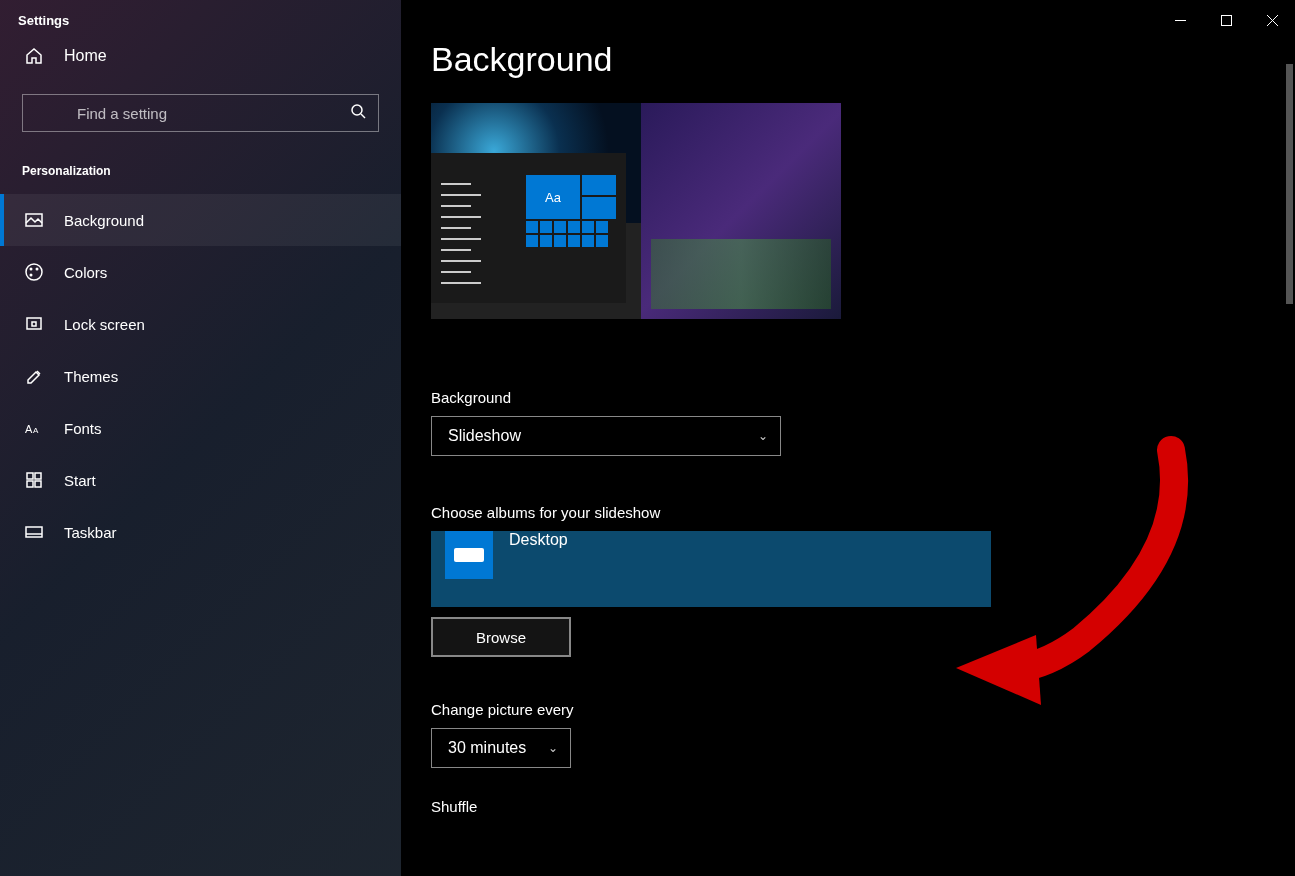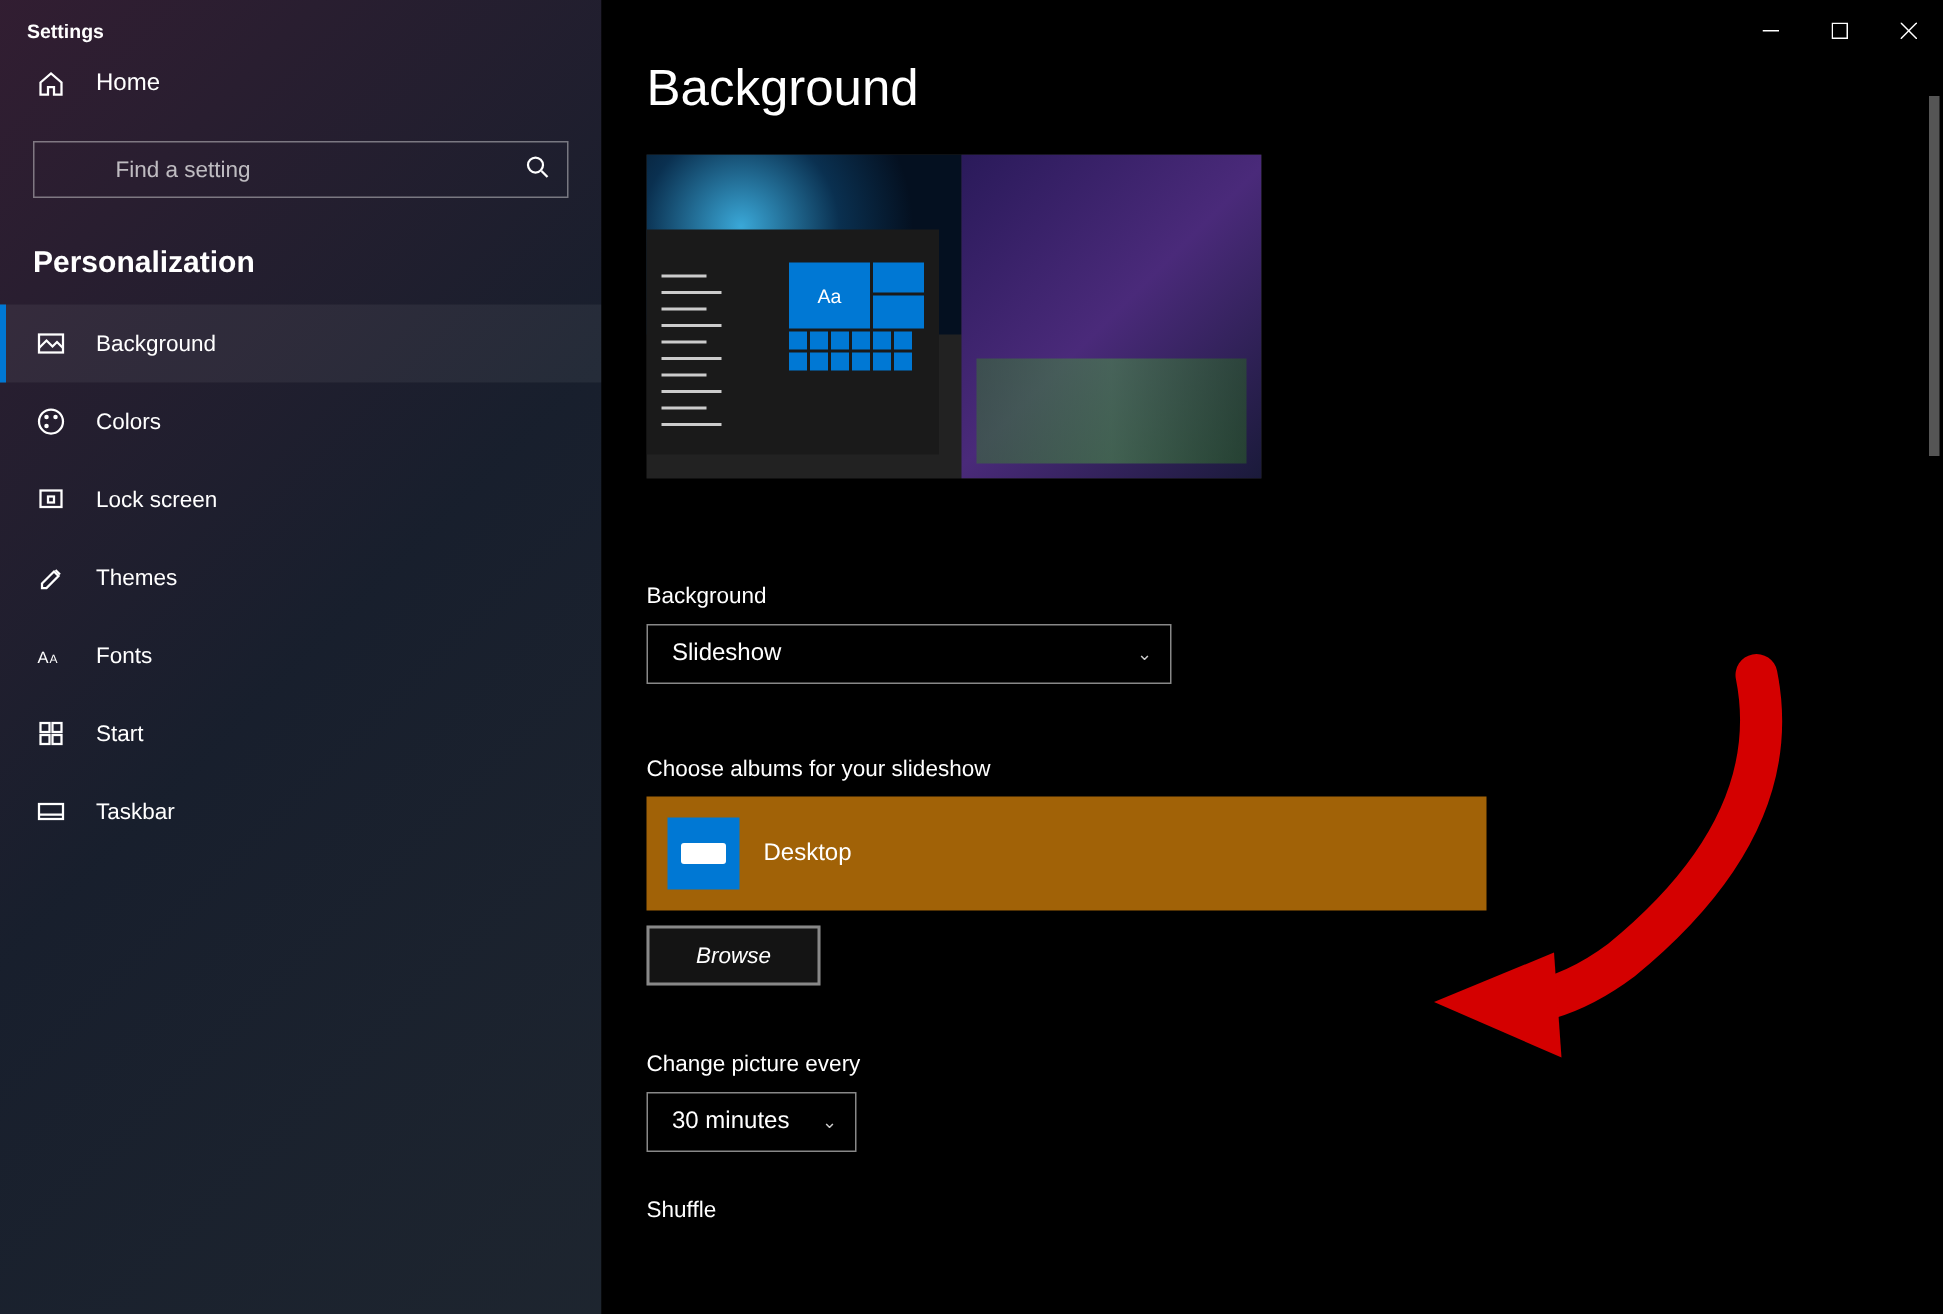--- a/index.html
+++ b/index.html
@@ -15,21 +15,21 @@
 
 .sidebar { width: 401px; background: linear-gradient(135deg, rgba(120,40,120,0.25), rgba(20,40,80,0.35), rgba(40,70,110,0.25)); background-color: #1a1a1a; padding-top: 34px; }
 
 .home-row { display: flex; align-items: center; gap: 20px; padding: 12px 24px; font-size: 16px; cursor: pointer; }
 .home-row .icon { width: 20px; height: 20px; }
 
 .search-box { margin: 16px 22px 22px 22px; border: 1px solid rgba(255,255,255,0.4); height: 38px; display: flex; align-items: center; padding: 0 12px; }
 .search-box input { flex: 1; background: transparent; border: none; outline: none; color: #fff; font-size: 15px; margin-left: 42px; }
 .search-box input::placeholder { color: rgba(255,255,255,0.7); }
 
-.section-header { padding: 10px 22px 16px 22px; font-size: 20px; font-weight: 600; }
+.section-header { padding: 10px 22px 16px 22px; font-size: 12px; font-weight: 600; }
 
 .nav-item { display: flex; align-items: center; gap: 20px; padding: 16px 22px 16px 24px; font-size: 15px; cursor: pointer; position: relative; }
 .nav-item .icon { width: 20px; height: 20px; display: flex; align-items: center; justify-content: center; }
 .nav-item.active { background: rgba(255,255,255,0.06); }
 .nav-item.active::before { content: ""; position: absolute; left: 0; top: 0; bottom: 0; width: 4px; background: #0078d4; }
 
 .main { flex: 1; background: #000; padding: 40px 30px 30px 30px; position: relative; overflow: hidden; }
 .scrollbar { position: absolute; right: 2px; top: 64px; width: 7px; height: 240px; background: #555; border-radius: 0; }
 
 .page-title { font-size: 34px; font-weight: 300; margin-bottom: 24px; }
@@ -47,25 +47,25 @@
 .pw-tile-sm { background: #0078d4; float:left; margin-left:2px; }
 .pw-row2 { clear:both; padding-top:2px; }
 .pw-row2 div { width:12px; height:12px; background:#0078d4; float:left; margin-right:2px; margin-bottom:2px; }
 
 .setting-label { font-size: 15px; margin-bottom: 10px; color: #fff; }
 
 .dropdown { border: 1px solid #888; height: 40px; width: 350px; display: flex; align-items: center; justify-content: space-between; padding: 0 12px 0 16px; cursor: pointer; margin-bottom: 48px; background: rgba(0,0,0,0.3); }
 .dropdown-small { width: 140px; margin-bottom: 30px; }
 .dropdown .chev { font-size: 12px; color: #ccc; }
 
-.album-row { width: 560px; height: 76px; background: #a16207; display: flex; align-items: center; gap: 16px; padding: 0 14px; margin-bottom: 10px; }
+.album-row { width: 560px; height: 76px; background: #0c4a6e; display: flex; align-items: flex-start; gap: 16px; padding: 0 14px; margin-bottom: 10px; }
 .folder-icon { width: 48px; height: 48px; background: #0078d4; display: flex; align-items: center; justify-content: center; }
 .folder-icon::after { content:""; width: 30px; height: 14px; background: #fff; border-radius: 2px; }
 
-.browse-btn { border: 2px solid #888; height: 40px; width: 116px; display: flex; align-items: center; justify-content: center; cursor: pointer; margin-bottom: 44px; background: rgba(40,40,40,0.5); font-size: 15px; font-style: italic; }
+.browse-btn { border: 2px solid #888; height: 40px; width: 140px; display: flex; align-items: center; justify-content: center; cursor: pointer; margin-bottom: 44px; background: rgba(40,40,40,0.5); font-size: 15px; }
 
 .arrow-overlay { position: absolute; left: 540px; top: 430px; pointer-events: none; }
 
 .icon svg { stroke: #fff; fill: none; stroke-width: 1.5; }
 </style>
 </head>
 <body>
 
 <div class="titlebar">
   <span class="titlebar-title">Settings</span>

